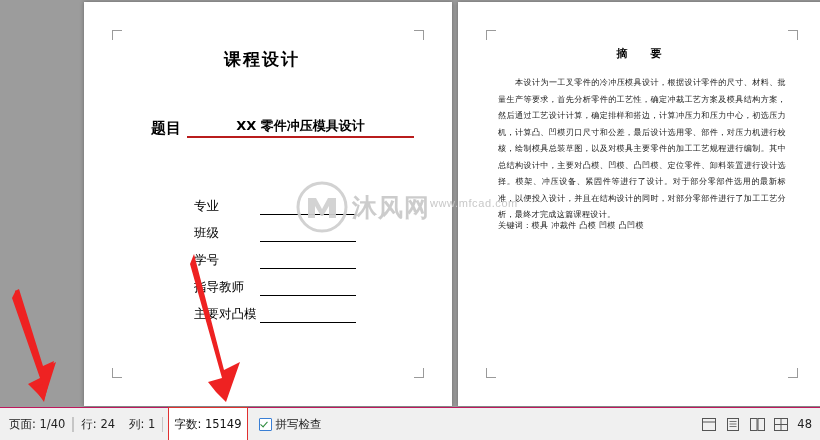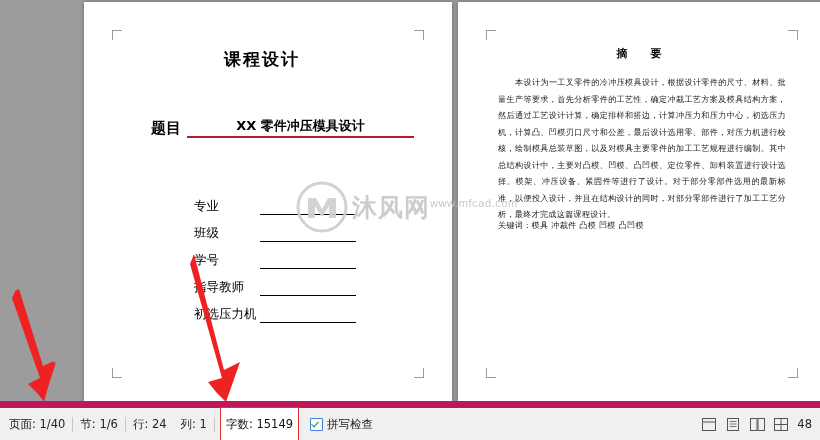--- a/index.html
+++ b/index.html
@@ -197,21 +197,21 @@
   .arrow-2 { left: 190px; top: 252px; }
 
   
   .statusbar {
     position: absolute;
     left: 0;
     bottom: 0;
     width: 820px;
     height: 32px;
     background: #f0f0f0;
-    border-top: 7px solid #be185d;
+    border-top: 1px solid #be185d;
     display: flex;
     align-items: center;
     font-family: "DejaVu Sans", "Liberation Sans", sans-serif;
     font-size: 11.5px;
     color: #222;
   }
   .sb-left {
     display: flex;
     align-items: center;
     height: 100%;
@@ -313,21 +313,21 @@
         </div>
         <div class="p1-field">
           <span class="p1-field-label">学号</span>
           <span class="p1-field-line"></span>
         </div>
         <div class="p1-field">
           <span class="p1-field-label">指导教师</span>
           <span class="p1-field-line"></span>
         </div>
         <div class="p1-field">
-          <span class="p1-field-label">初选压力机</span>
+          <span class="p1-field-label">主要对凸模</span>
           <span class="p1-field-line"></span>
         </div>
       </div>
     </div>
 
     <div class="page page-2">
       <div class="crop tl" style="left:28px; top:28px;"></div>
       <div class="crop tr" style="right:28px; top:28px;"></div>
       <div class="crop bl" style="left:28px; bottom:28px;"></div>
       <div class="crop br" style="right:28px; bottom:28px;"></div>
@@ -360,21 +360,20 @@
       <svg width="62" height="155" viewBox="0 0 62 155" aria-hidden="true">
         <path d="M4 2 L34 118 L50 110 L36 150 L26 140 L18 130 L32 126 L0 12 Z" fill="#ee2222"></path>
       </svg>
     </div>
   </div>
 
   <div class="statusbar">
     <div class="sb-left">
       <span class="sb-item">页面: 1/40</span>
       <span class="sb-sep"></span>
-      <span class="sb-item">节: 1/6</span>
       <span class="sb-sep"></span>
       <span class="sb-item">行: 24</span>
       <span class="sb-item">列: 1</span>
       <span class="sb-sep"></span>
       <span class="sb-wordcount">字数: 15149</span>
       <span class="sb-spell">
         <span class="sp-ic"></span>
         <span>拼写检查</span>
       </span>
     </div>

